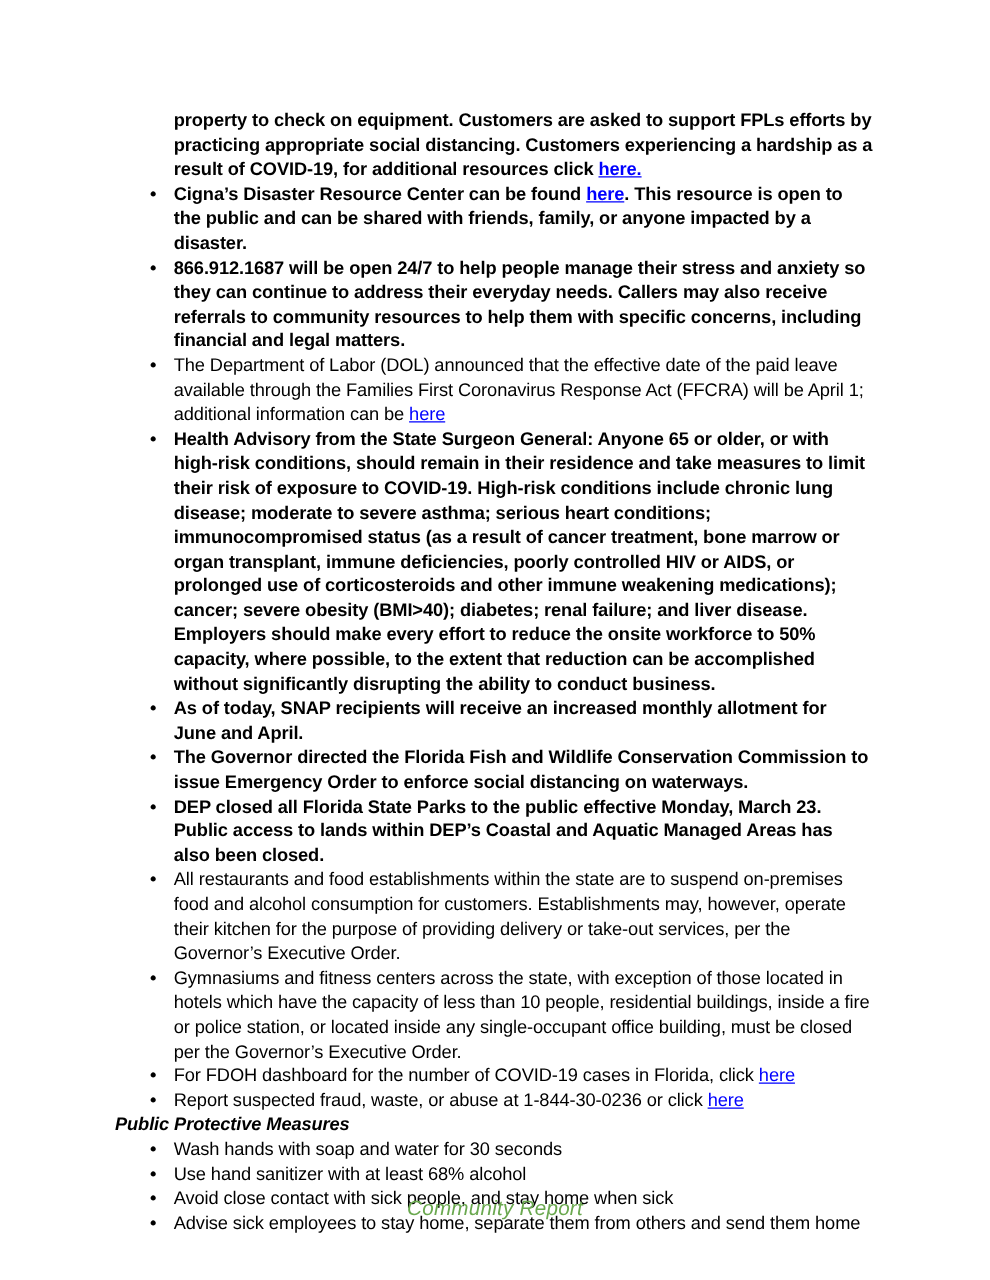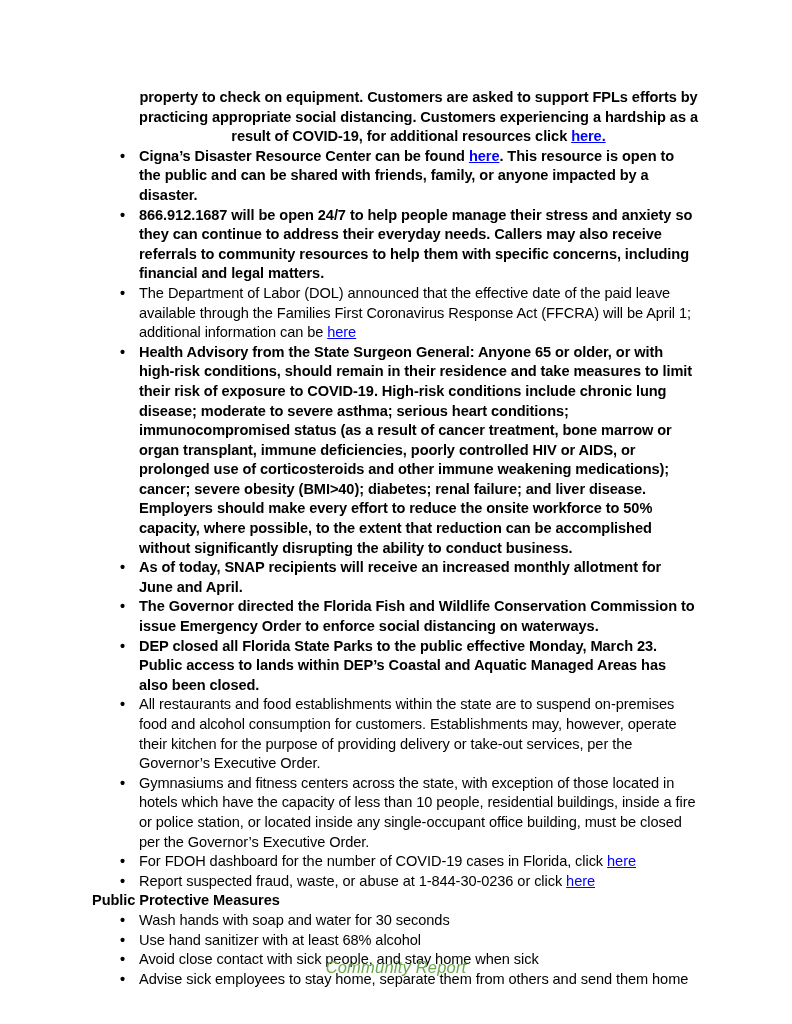--- a/index.html
+++ b/index.html
@@ -30,21 +30,21 @@
     top: 88px;
     width: 606px;
   }
 
   
   .cont {
     margin: 0 0 0 47px;
     font-size: 14.6px;
     line-height: 19.6px;
     font-weight: bold;
-    text-align: center;
+    text-align: left;
     letter-spacing: -0.08px;
   }
 
   
   ul.bullets {
     list-style: none;
     margin: 0;
     padding: 0;
   }
   ul.bullets > li {
@@ -75,20 +75,21 @@
   }
 
   
   .section-heading {
     font-size: 14.6px;
     line-height: 19.6px;
     font-weight: bold;
     margin: 0;
     padding: 0;
     letter-spacing: -0.08px;
+    font-style: italic;
   }
 
   
   a.doclink,
   .doclink {
     color: #0000ff;
     text-decoration: underline;
     cursor: pointer;
   }
 

